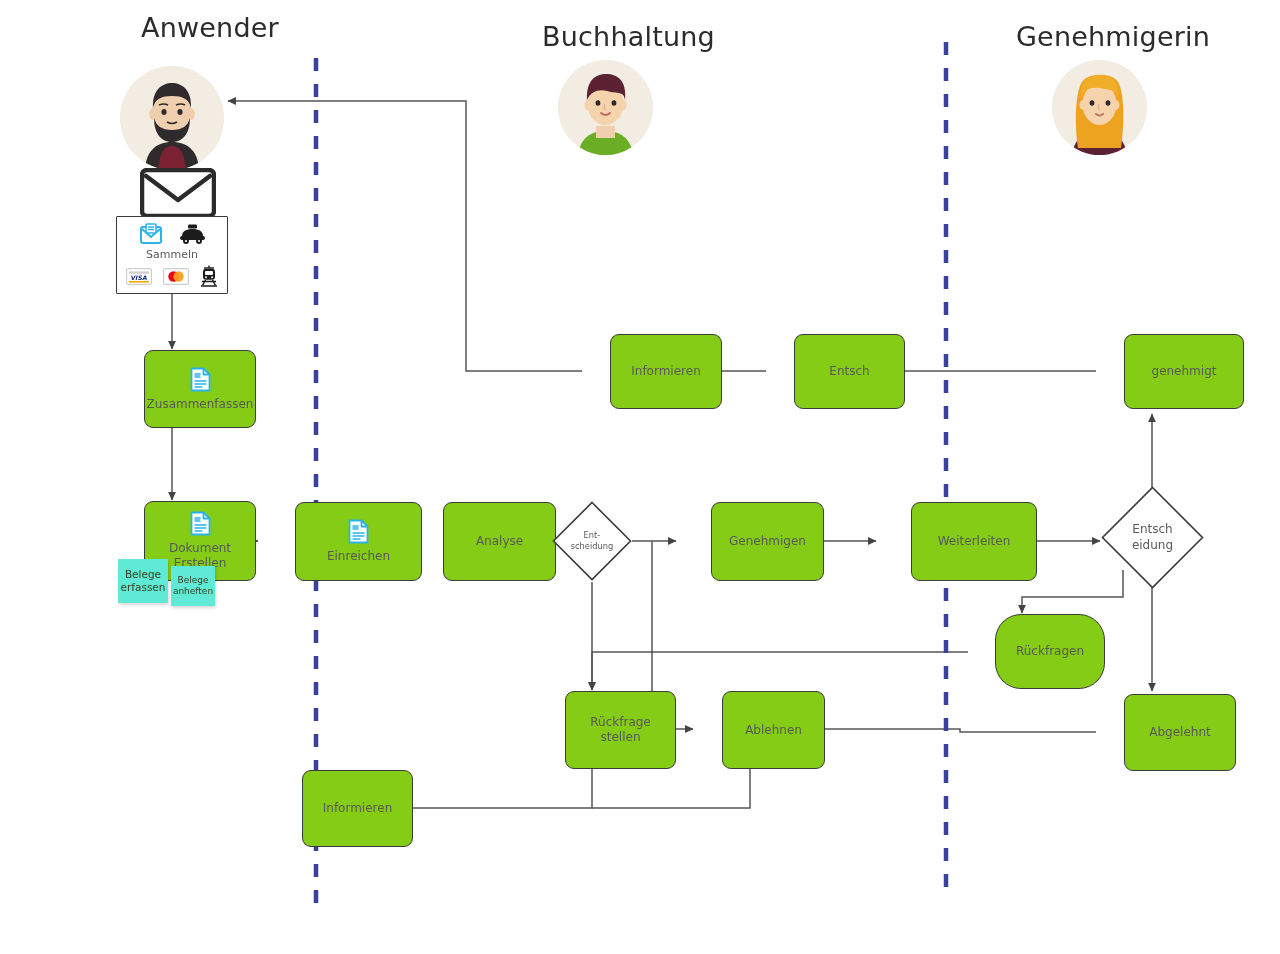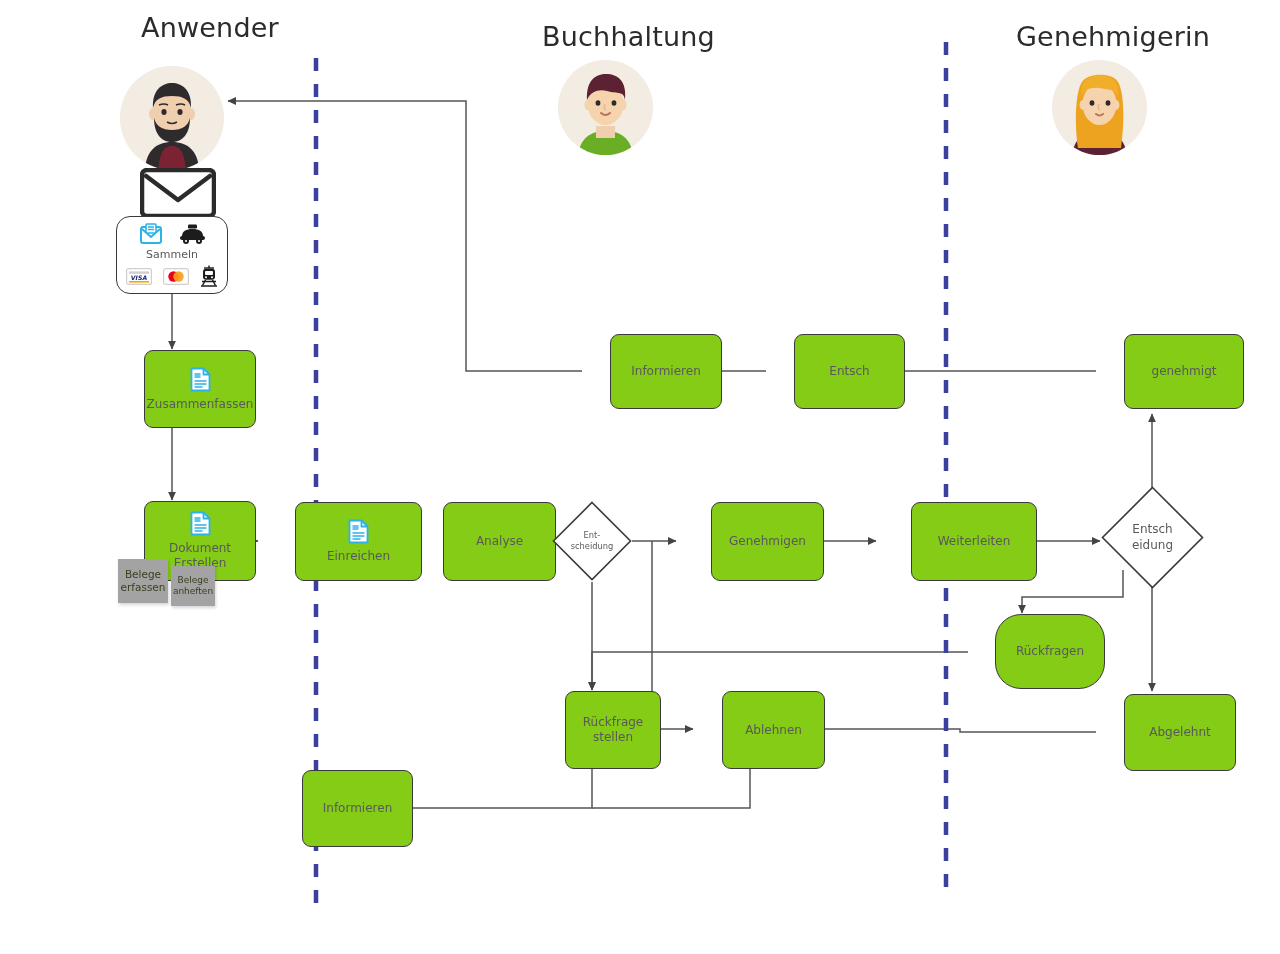--- a/index.html
+++ b/index.html
@@ -45,42 +45,42 @@
     line-height:1.25;
     margin-left:28px;
   }
   .node .lbl{display:block;padding:0 6px;}
   .node.with-icon{justify-content:center;}
   .node .docicon{margin-bottom:5px;display:block;}
 
   
   .sammeln{
     position:absolute;box-sizing:border-box;background:#fff;
-    border:1.6px solid #3a3a3a;border-radius:14px;
+    border:1.6px solid #3a3a3a;border-radius:1px;
     display:flex;flex-direction:column;align-items:center;justify-content:center;
   }
   .sammeln .row{display:flex;align-items:center;justify-content:center;gap:16px;}
   .sammeln .cap{font-size:11px;color:#595959;margin:3px 0 4px;}
 
   
   .diamond{
     position:absolute;
     display:flex;align-items:center;justify-content:center;
   }
   .diamond .dlbl{
     position:relative;z-index:2;
     color:#595959;text-align:center;line-height:1.3;
     font-family:"DejaVu Sans", sans-serif;
     pointer-events:none;
   }
 
   
   .sticky{
     position:absolute;box-sizing:border-box;
-    background:#a3a3a3;
+    background:#5eead4;
     color:#3d3d22;
     font-family:"DejaVu Sans", sans-serif;
     display:flex;align-items:center;justify-content:center;
     text-align:center;line-height:1.25;
     box-shadow:1px 2px 3px rgba(0,0,0,.16);
   }
 
   
   .envelope{position:absolute;}
 
@@ -338,21 +338,21 @@
   </div>
 
   <div class="node" style="left:967px;top:614px;width:110px;height:75px;border-radius:26px;">
     <span class="lbl">Rückfragen</span>
   </div>
 
   <div class="node" style="left:1096px;top:694px;width:112px;height:77px;">
     <span class="lbl">Abgelehnt</span>
   </div>
 
-  <div class="node" style="left:537px;top:691px;width:96px;height:78px;align-items:flex-end;">
+  <div class="node" style="left:537px;top:691px;width:111px;height:78px;align-items:flex-end;">
     <span class="lbl">Rückfrage stellen</span>
   </div>
 
   <div class="node" style="left:694px;top:691px;width:103px;height:78px;">
     <span class="lbl">Ablehnen</span>
   </div>
 
   <div class="node" style="left:274px;top:770px;width:111px;height:77px;">
     <span class="lbl">Informieren</span>
   </div>

